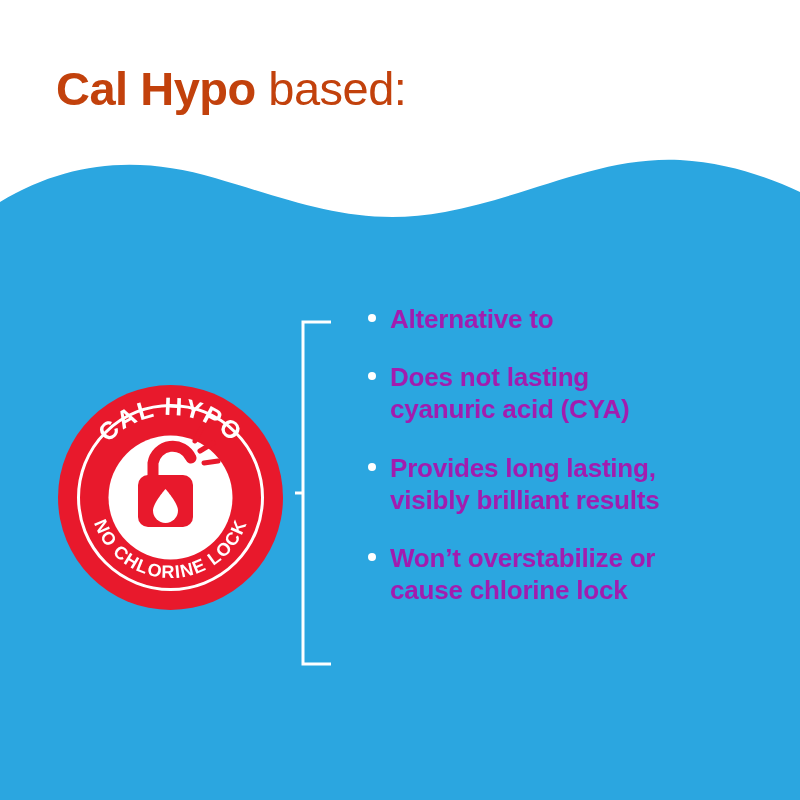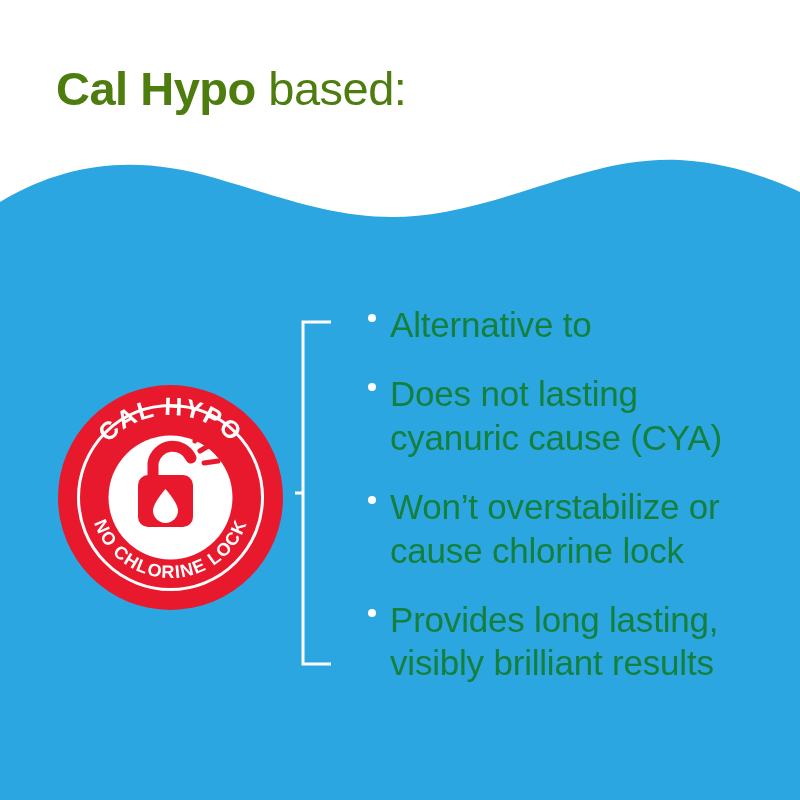--- a/index.html
+++ b/index.html
@@ -21,21 +21,21 @@
     overflow: hidden;
   }
 
   
   .headline {
     position: absolute;
     left: 56px;
     top: 62px;
     font-size: 47px;
     line-height: 1.15;
-    color: #4d7c0f;
+    color: #c2410c;
     letter-spacing: -0.5px;
     white-space: nowrap;
   }
   .headline .bold {
     font-weight: bold;
   }
   .headline .light {
     font-weight: normal;
   }
 
@@ -76,23 +76,23 @@
 
   
   .bullets {
     position: absolute;
     left: 368px;
     top: 303px;
     width: 400px;
   }
   .bullet-item {
     position: relative;
-    color: #15803d;
-    font-weight: normal;
-    font-size: 35px;
+    color: #a21caf;
+    font-weight: bold;
+    font-size: 26px;
     line-height: 1.24;
     margin-bottom: 26px;
     padding-left: 22px;
     letter-spacing: -0.2px;
   }
   .bullet-item:last-child {
     margin-bottom: 0;
   }
   .bullet-dot {
     position: absolute;
@@ -163,30 +163,30 @@
   <div class="bullets">
 
     <div class="bullet-item">
       <span class="bullet-dot"></span>
       <div>Alternative to</div>
     </div>
 
     <div class="bullet-item">
       <span class="bullet-dot"></span>
       <div>Does not lasting</div>
-      <div>cyanuric cause (CYA)</div>
+      <div>cyanuric acid (CYA)</div>
+    </div>
+
+    <div class="bullet-item">
+      <span class="bullet-dot"></span>
+      <div>Provides long lasting,</div>
+      <div>visibly brilliant results</div>
     </div>
 
     <div class="bullet-item">
       <span class="bullet-dot"></span>
       <div>Won’t overstabilize or</div>
       <div>cause chlorine lock</div>
     </div>
 
-    <div class="bullet-item">
-      <span class="bullet-dot"></span>
-      <div>Provides long lasting,</div>
-      <div>visibly brilliant results</div>
-    </div>
-
   </div>
 
 </div>
 
 </body></html>

